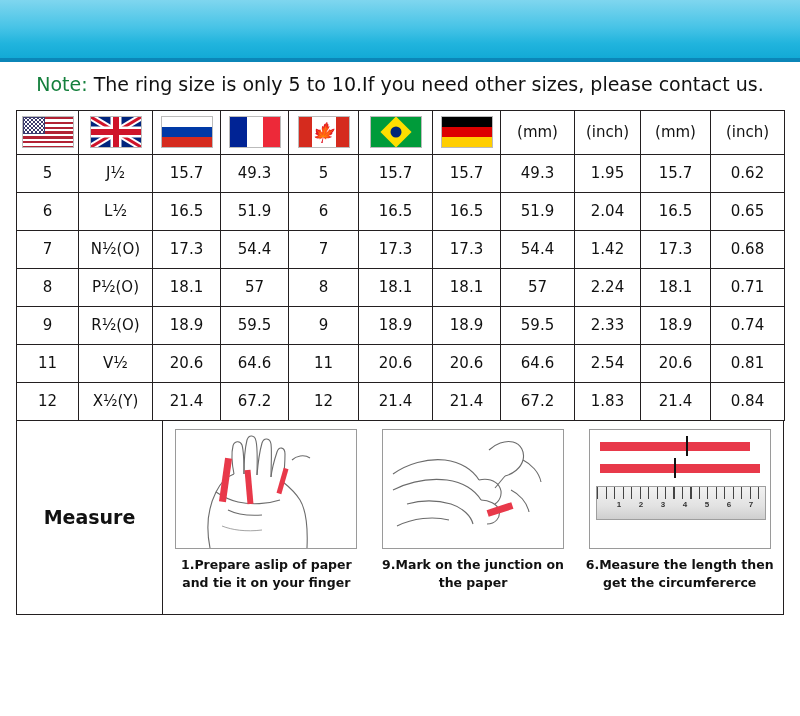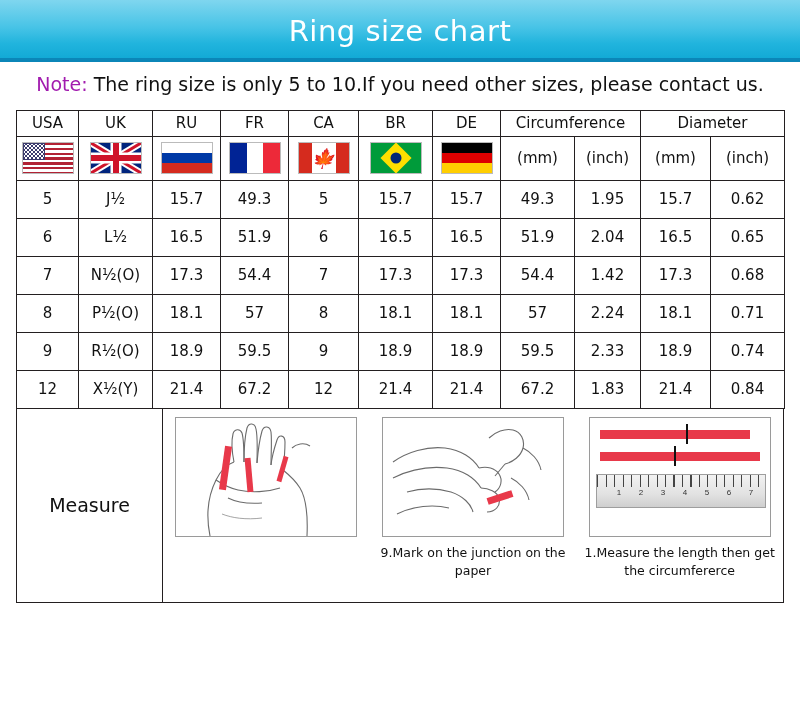--- a/index.html
+++ b/index.html
@@ -41,21 +41,21 @@
   
   .note {
     margin-top: 10px;
     text-align: center;
     font-size: 19px;
     line-height: 1.35;
     color: #111;
     font-family: "DejaVu Sans", sans-serif;
     padding: 0 30px;
   }
-  .note .note-word { color: #a21caf; }
+  .note .note-word { color: #15803d; }
   .note .note-text { color: #111; }
   
   .table-wrap {
     margin: 12px auto 0 auto;
     width: 768px;
   }
   table.ring {
     border-collapse: collapse;
     width: 768px;
     table-layout: fixed;
@@ -211,20 +211,21 @@
       #ffce00 66.6%, #ffce00 100%);
   }
   
   .measure-wrap {
     width: 768px;
     margin: 0 auto;
     border: 1px solid #231f20;
     border-top: none;
     display: flex;
     height: 194px;
+    font-weight: bold;
   }
   .measure-label {
     width: 146px;
     border-right: 1px solid #231f20;
     display: flex; align-items: center; justify-content: center;
     font-size: 19px;
     color: #111;
     font-family: "DejaVu Sans", sans-serif;
   }
   .measure-steps {
@@ -282,21 +283,20 @@
     background: #e8394a;
     height: 9px;
   }
 </style>
 </head>
 <body>
 
 <div id="page">
 
   <div class="banner">
-    <div class="banner-title">Ring size chart</div>
     <div class="banner-underline"></div>
   </div>
 
   <div class="note">
     <span class="note-word">Note:</span>
     <span class="note-text">The ring size is only 5 to 10.If you need other sizes, please contact us.</span>
   </div>
 
   <div class="table-wrap">
     <table class="ring">
@@ -308,31 +308,20 @@
         <col class="c-ca">
           <col class="c-br">
           <col class="c-de">
         <col class="c-cmm">
           <col class="c-cin">
           <col class="c-dmm">
           <col class="c-din">
       </colgroup>
       <tbody>
 
-        <tr>
-          <td class="hdr-name">USA</td>
-          <td class="hdr-name">UK</td>
-          <td class="hdr-name">RU</td>
-          <td class="hdr-name">FR</td>
-          <td class="hdr-name">CA</td>
-          <td class="hdr-name">BR</td>
-          <td class="hdr-name">DE</td>
-          <td class="hdr-span" colspan="2">Circumference</td>
-          <td class="hdr-span" colspan="2">Diameter</td>
-        </tr>
 
         <tr class="unit-row">
           <td>
             <span class="flag flag-us"></span>
           </td>
           <td>
             <span class="flag flag-uk">
               <i class="d1"></i><i class="d2"></i><i class="d1r"></i><i class="d2r"></i>
               <i class="cv"></i><i class="ch"></i><i class="cvr"></i><i class="chr"></i>
             </span>
@@ -419,20 +408,33 @@
           <td>R½(O)</td>
           <td>18.9</td>
           <td>59.5</td>
           <td>9</td>
           <td>18.9</td>
           <td>18.9</td>
           <td>59.5</td>
           <td>2.33</td>
           <td>18.9</td>
           <td>0.74</td>
+        </tr>
+        <tr class="data-row">
+          <td>11</td>
+          <td>V½</td>
+          <td>20.6</td>
+          <td>64.6</td>
+          <td>11</td>
+          <td>20.6</td>
+          <td>20.6</td>
+          <td>64.6</td>
+          <td>2.54</td>
+          <td>20.6</td>
+          <td>0.81</td>
         </tr>
         <tr class="data-row">
           <td>12</td>
           <td>X½(Y)</td>
           <td>21.4</td>
           <td>67.2</td>
           <td>12</td>
           <td>21.4</td>
           <td>21.4</td>
           <td>67.2</td>
@@ -463,20 +465,21 @@
               <path d="M116 30 C120 26 128 24 134 28"></path>
             </g>
             <g fill="none" stroke="#9a9a9a" stroke-width="0.9">
               <path d="M46 96 C56 100 70 102 86 100"></path>
             </g>
           </svg>
           <div class="redbar" style="left:46px; top:28px; width:7px; height:44px; transform:rotate(8deg);"></div>
           <div class="redbar" style="left:70px; top:40px; width:6px; height:34px; transform:rotate(-5deg);"></div>
           <div class="redbar" style="left:104px; top:38px; width:5px; height:26px; transform:rotate(16deg);"></div>
         </div>
+        <div class="step-cap">1.Prepare aslip of paper and tie it on your finger</div>
       </div>
 
       <div class="step">
         <div class="step-img">
           <svg width="182" height="120" viewBox="0 0 182 120">
             <g fill="none" stroke="#6b6b6b" stroke-width="1.1">
               <path d="M10 44 C24 34 44 28 62 30 C78 32 90 40 96 50"></path>
               <path d="M10 60 C26 52 46 48 64 50 C80 52 92 60 98 70"></path>
               <path d="M96 50 C104 48 112 50 116 56 C120 62 118 70 112 74"></path>
               <path d="M98 70 C106 70 114 74 116 80 C118 88 112 94 104 94"></path>
@@ -505,19 +508,19 @@
               <span style="left:20px">1</span>
               <span style="left:42px">2</span>
               <span style="left:64px">3</span>
               <span style="left:86px">4</span>
               <span style="left:108px">5</span>
               <span style="left:130px">6</span>
               <span style="left:152px">7</span>
             </div>
           </div>
         </div>
-        <div class="step-cap">1.Measure the length then get the circumfererce</div>
+        <div class="step-cap">6.Measure the length then get the circumfererce</div>
       </div>
 
     </div>
   </div>
 
 </div>
 
 </body></html>

